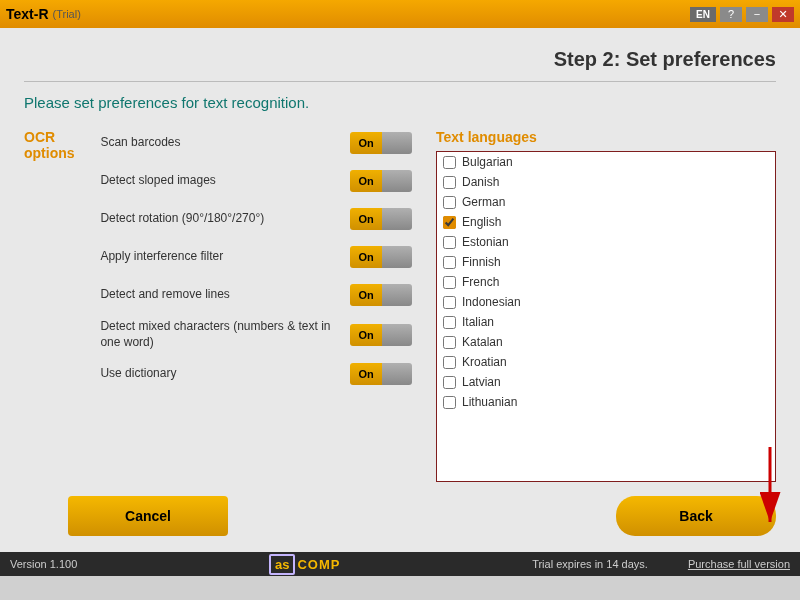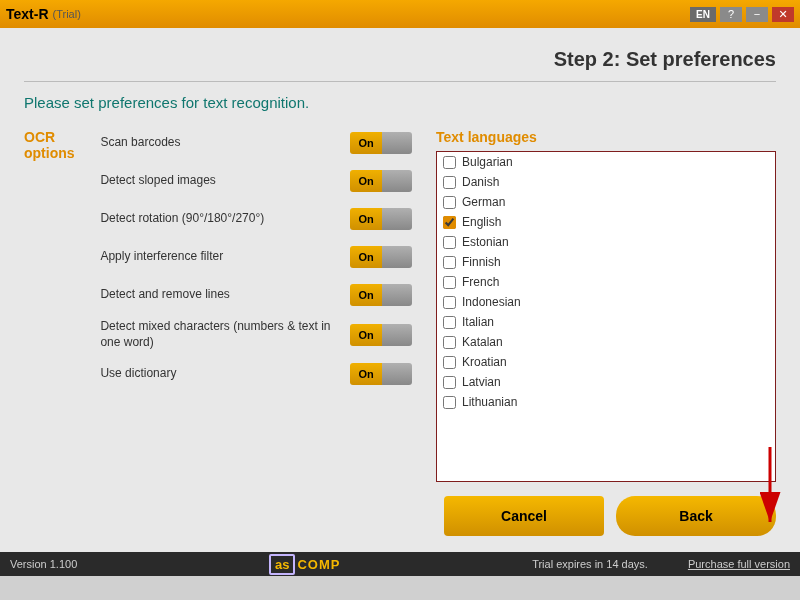--- a/index.html
+++ b/index.html
@@ -186,21 +186,21 @@
       width: 13px;
       height: 13px;
       cursor: pointer;
       accent-color: #e08c00;
     }
 
     
     #bottom-bar {
       display: flex;
       align-items: center;
-      justify-content: flex-end;
+      justify-content: space-between;
       padding-top: 14px;
       gap: 12px;
       padding-left: 44px;
     }
     .action-btn {
       background: linear-gradient(to bottom, #f5b800, #d09000);
       color: #000;
       font-weight: bold;
       font-size: 14px;
       border: none;

